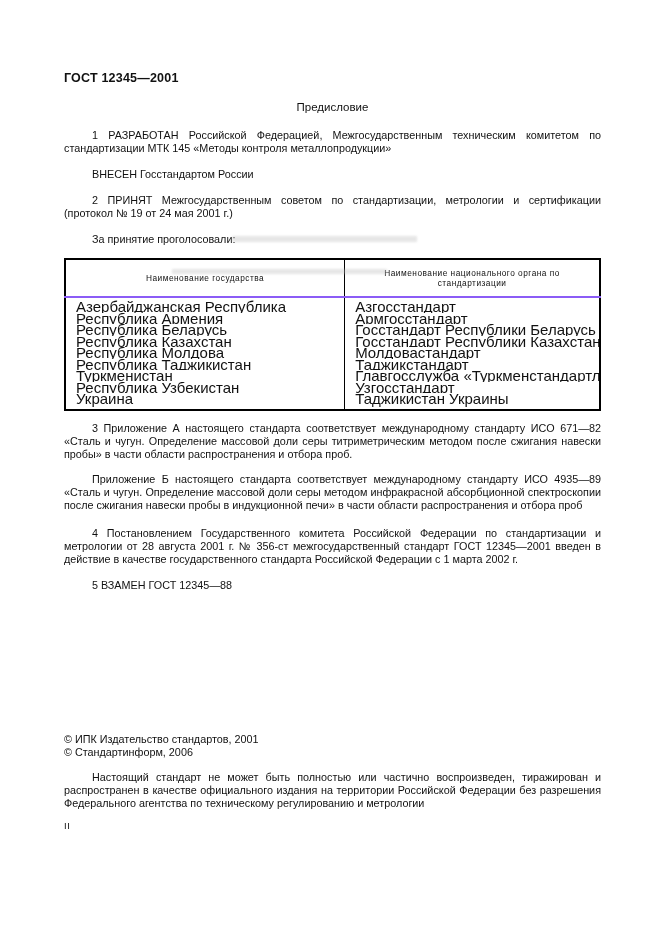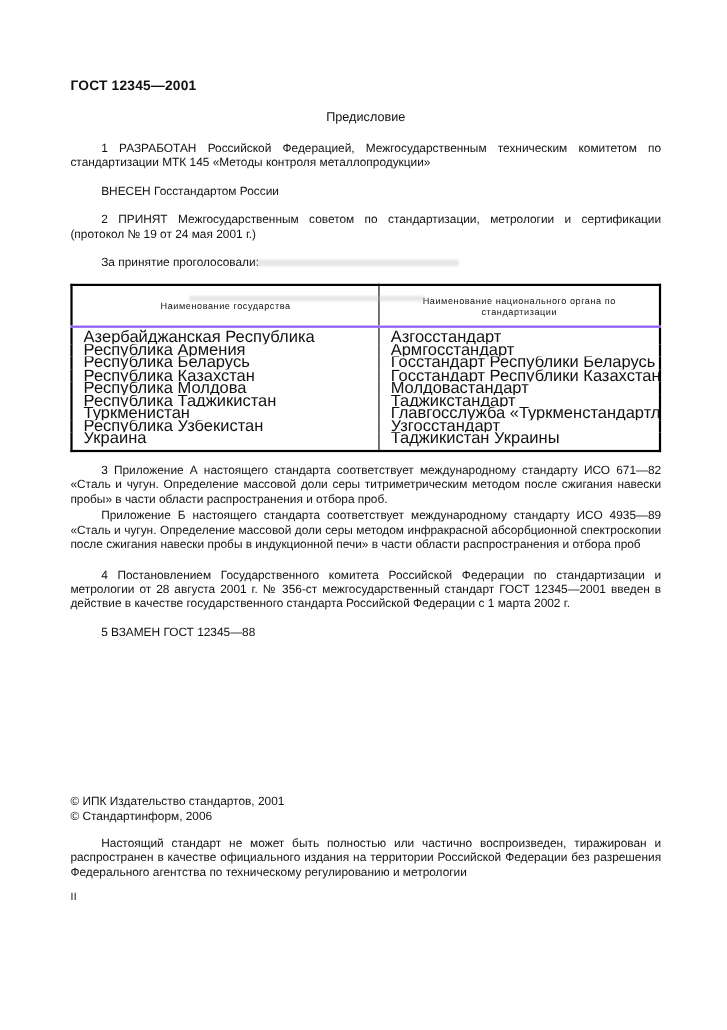--- a/index.html
+++ b/index.html
@@ -30,21 +30,21 @@
     font-size: 11.5px;
     line-height: 14px;
   }
   .para {
     margin: 13px 0 0 0;
     font-size: 10.8px;
     line-height: 13px;
     text-align: justify;
     text-indent: 28px;
   }
-  .para.no-gap { margin-top: 2px; }
+  .para.no-gap { margin-top: 12px; }
   .para.tight-top { margin-top: 11px; }
   .para.wide-top { margin-top: 15px; }
   .vote-table {
     width: 100%;
     margin-top: 12px;
     border-collapse: collapse;
     border: 2px solid #000;
     table-layout: fixed;
   }
   .vote-table th {

